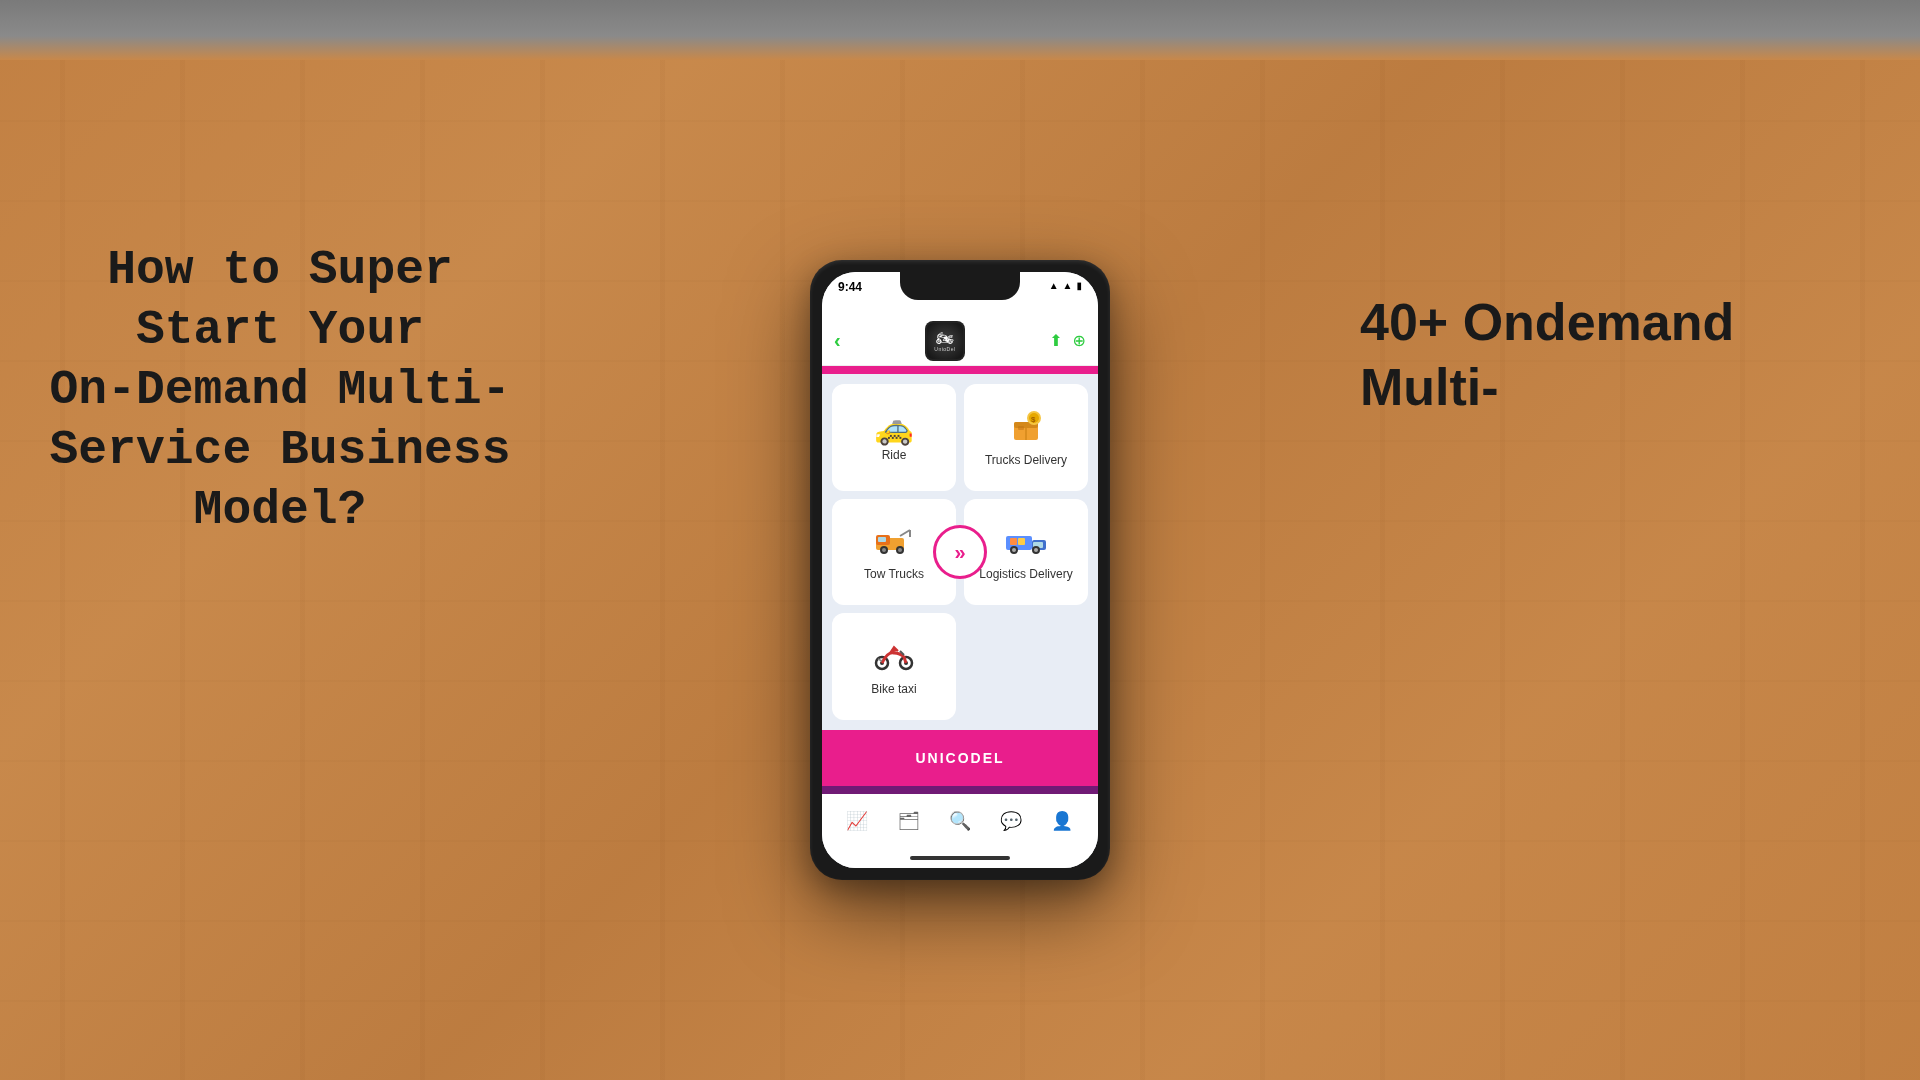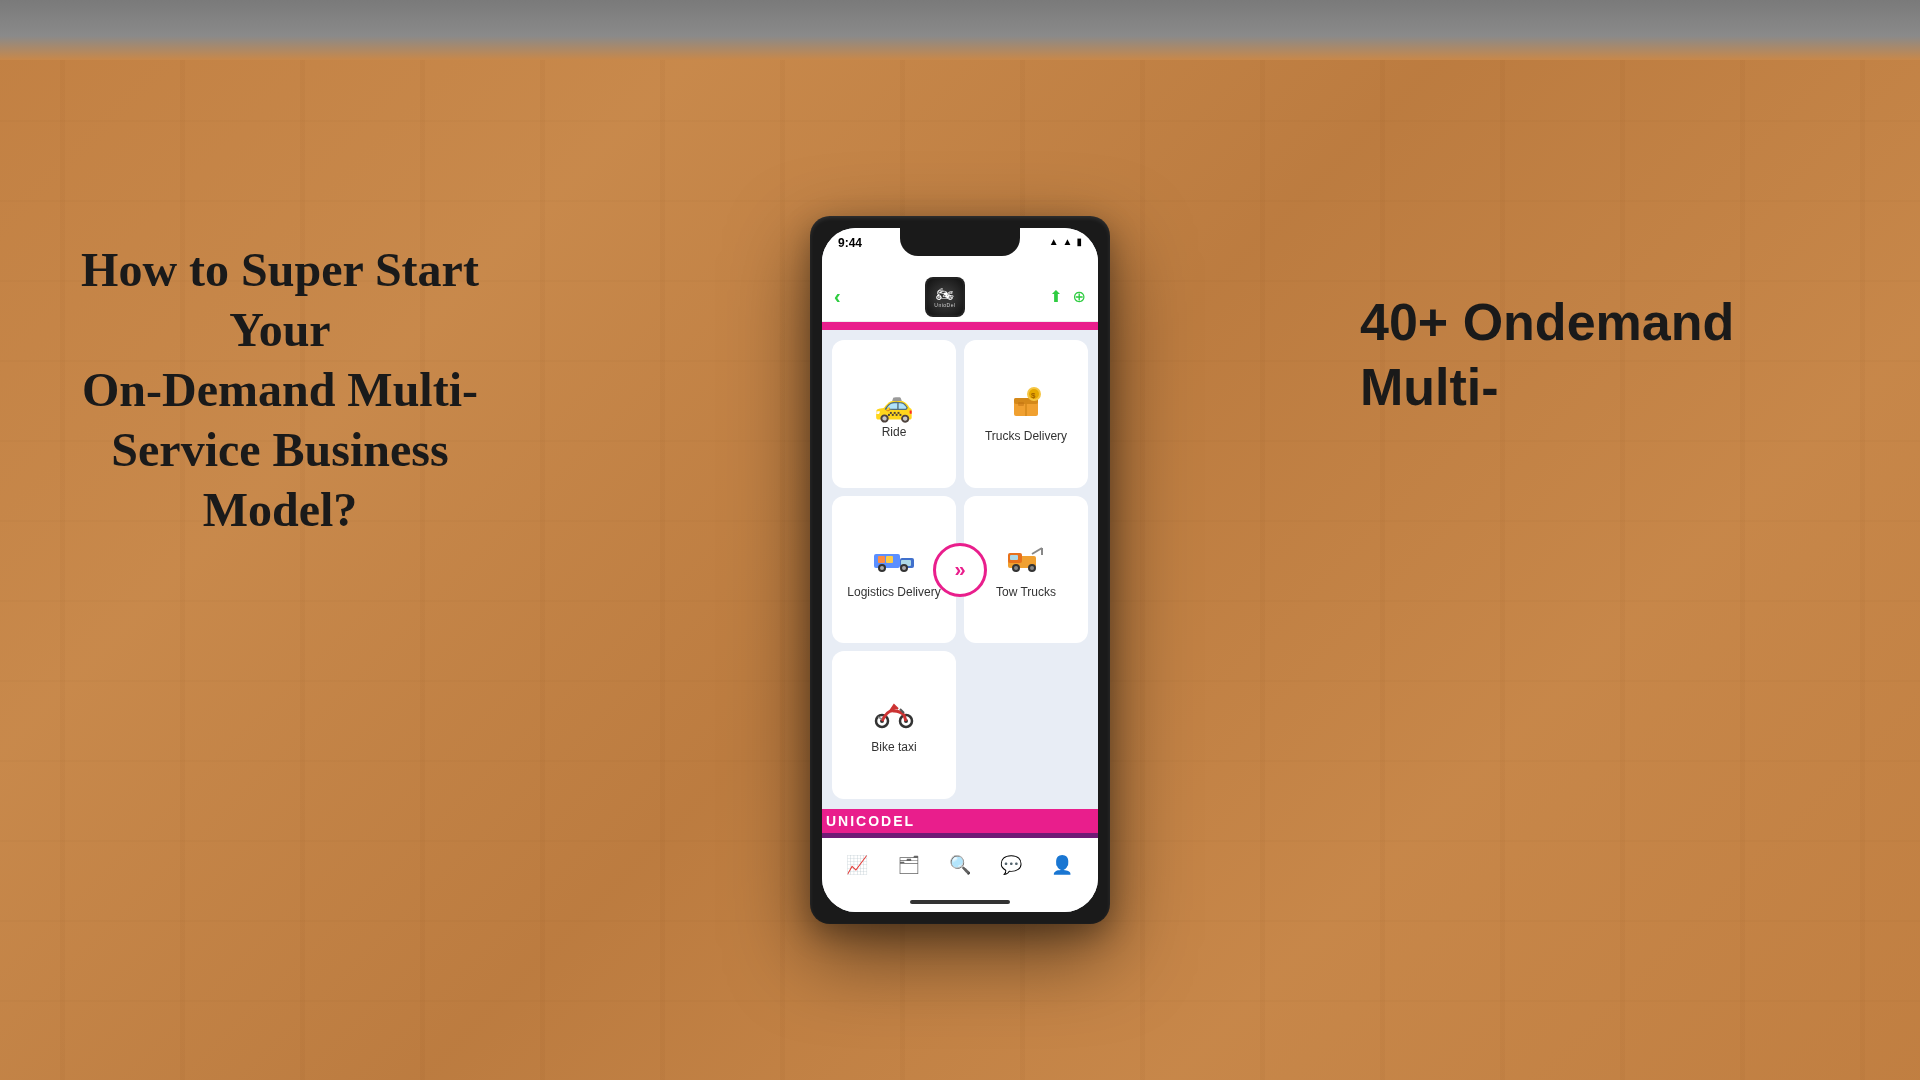--- a/index.html
+++ b/index.html
@@ -59,21 +59,21 @@
     .left-text {
       position: absolute;
       left: 40px;
       top: 240px;
       width: 480px;
       color: #1a1a1a;
       font-weight: 900;
       font-size: 48px;
       line-height: 1.25;
       text-align: center;
-      font-family: Liberation Serif, serif;
+      font-family: Liberation Mono, monospace;
     }
 
     
     .right-text {
       position: absolute;
       right: 80px;
       top: 290px;
       width: 480px;
       color: #1a1a1a;
       font-weight: 900;
@@ -87,23 +87,23 @@
     .phone-wrapper {
       position: absolute;
       left: 50%;
       top: 50%;
       transform: translate(-50%, -50%);
       margin-top: 30px;
     }
 
     .phone {
       width: 300px;
-      height: 708px;
+      height: 620px;
       background: #1a1a1a;
-      border-radius: 20px;
+      border-radius: 32px;
       padding: 12px;
       box-shadow: 
         0 30px 80px rgba(0,0,0,0.5),
         0 10px 30px rgba(0,0,0,0.3),
         inset 0 2px 4px rgba(255,255,255,0.1);
       position: relative;
     }
 
     .phone-screen {
       width: 100%;
@@ -287,25 +287,25 @@
       font-weight: 500;
       line-height: 1.2;
     }
 
     
     .unicodel-btn {
       background: #e91e8c;
       color: white;
       font-size: 14px;
       font-weight: 800;
-      text-align: left;
-      padding: 4px;
+      text-align: center;
+      padding: 20px;
       letter-spacing: 2px;
       flex-shrink: 0;
-      border-bottom: 5px solid #701a75;
+      border-bottom: 8px solid #701a75;
     }
 
     
     .bottom-nav {
       background: white;
       height: 54px;
       display: flex;
       align-items: center;
       justify-content: space-around;
       padding: 0 10px;
@@ -411,60 +411,60 @@
               <rect x="14" y="18" width="6" height="4" rx="1" fill="#c07010" opacity="0.5"></rect>
             </svg>
           </div>
           <div class="service-label">Trucks Delivery</div>
         </div>
 
         <div class="service-item">
           <div class="service-icon">
             <svg width="44" height="36" viewBox="0 0 44 36" fill="none">
 
+              <rect x="4" y="16" width="28" height="12" rx="2" fill="#f0a030"></rect>
+              <rect x="4" y="13" width="14" height="10" rx="2" fill="#e8701a"></rect>
+              <rect x="6" y="15" width="8" height="5" rx="1" fill="#add8e6"></rect>
+
+              <line x1="28" y1="14" x2="38" y2="8" stroke="#888" stroke-width="2"></line>
+              <line x1="38" y1="8" x2="38" y2="15" stroke="#888" stroke-width="2"></line>
+
+              <circle cx="12" cy="28" r="4" fill="#333"></circle>
+              <circle cx="12" cy="28" r="2" fill="#888"></circle>
+              <circle cx="28" cy="28" r="4" fill="#333"></circle>
+              <circle cx="28" cy="28" r="2" fill="#888"></circle>
+            </svg>
+          </div>
+          <div class="service-label">Tow Trucks</div>
+        </div>
+
+        <div class="service-item">
+          <div class="service-icon">
+            <svg width="44" height="36" viewBox="0 0 44 36" fill="none">
+
               <rect x="2" y="14" width="26" height="14" rx="2" fill="#5b8fff"></rect>
               <rect x="28" y="18" width="14" height="10" rx="2" fill="#4070cc"></rect>
               <rect x="29" y="20" width="10" height="6" rx="1" fill="#add8e6"></rect>
 
               <rect x="6" y="16" width="7" height="7" rx="1" fill="#ff8c42"></rect>
               <rect x="14" y="16" width="7" height="7" rx="1" fill="#ffcc44"></rect>
 
               <circle cx="10" cy="28" r="4" fill="#333"></circle>
               <circle cx="10" cy="28" r="2" fill="#aaa"></circle>
               <circle cx="32" cy="28" r="4" fill="#333"></circle>
               <circle cx="32" cy="28" r="2" fill="#aaa"></circle>
             </svg>
           </div>
           <div class="service-label">Logistics Delivery</div>
         </div>
 
         <div class="service-item">
           <div class="service-icon">
             <svg width="44" height="36" viewBox="0 0 44 36" fill="none">
 
-              <rect x="4" y="16" width="28" height="12" rx="2" fill="#f0a030"></rect>
-              <rect x="4" y="13" width="14" height="10" rx="2" fill="#e8701a"></rect>
-              <rect x="6" y="15" width="8" height="5" rx="1" fill="#add8e6"></rect>
-
-              <line x1="28" y1="14" x2="38" y2="8" stroke="#888" stroke-width="2"></line>
-              <line x1="38" y1="8" x2="38" y2="15" stroke="#888" stroke-width="2"></line>
-
-              <circle cx="12" cy="28" r="4" fill="#333"></circle>
-              <circle cx="12" cy="28" r="2" fill="#888"></circle>
-              <circle cx="28" cy="28" r="4" fill="#333"></circle>
-              <circle cx="28" cy="28" r="2" fill="#888"></circle>
-            </svg>
-          </div>
-          <div class="service-label">Tow Trucks</div>
-        </div>
-
-        <div class="service-item">
-          <div class="service-icon">
-            <svg width="44" height="36" viewBox="0 0 44 36" fill="none">
-
               <ellipse cx="22" cy="24" rx="18" ry="4" fill="none"></ellipse>
 
               <circle cx="34" cy="26" r="6" fill="none" stroke="#333" stroke-width="2.5"></circle>
               <circle cx="34" cy="26" r="2" fill="#333"></circle>
 
               <circle cx="10" cy="26" r="6" fill="none" stroke="#333" stroke-width="2.5"></circle>
               <circle cx="10" cy="26" r="2" fill="#333"></circle>
 
               <path d="M10 26 Q16 14 22 16 Q28 16 32 20 L34 26" stroke="#cc3333" stroke-width="3" fill="none"></path>
               <path d="M18 16 L22 10 L26 14" stroke="#cc3333" stroke-width="2" fill="#cc3333"></path>

